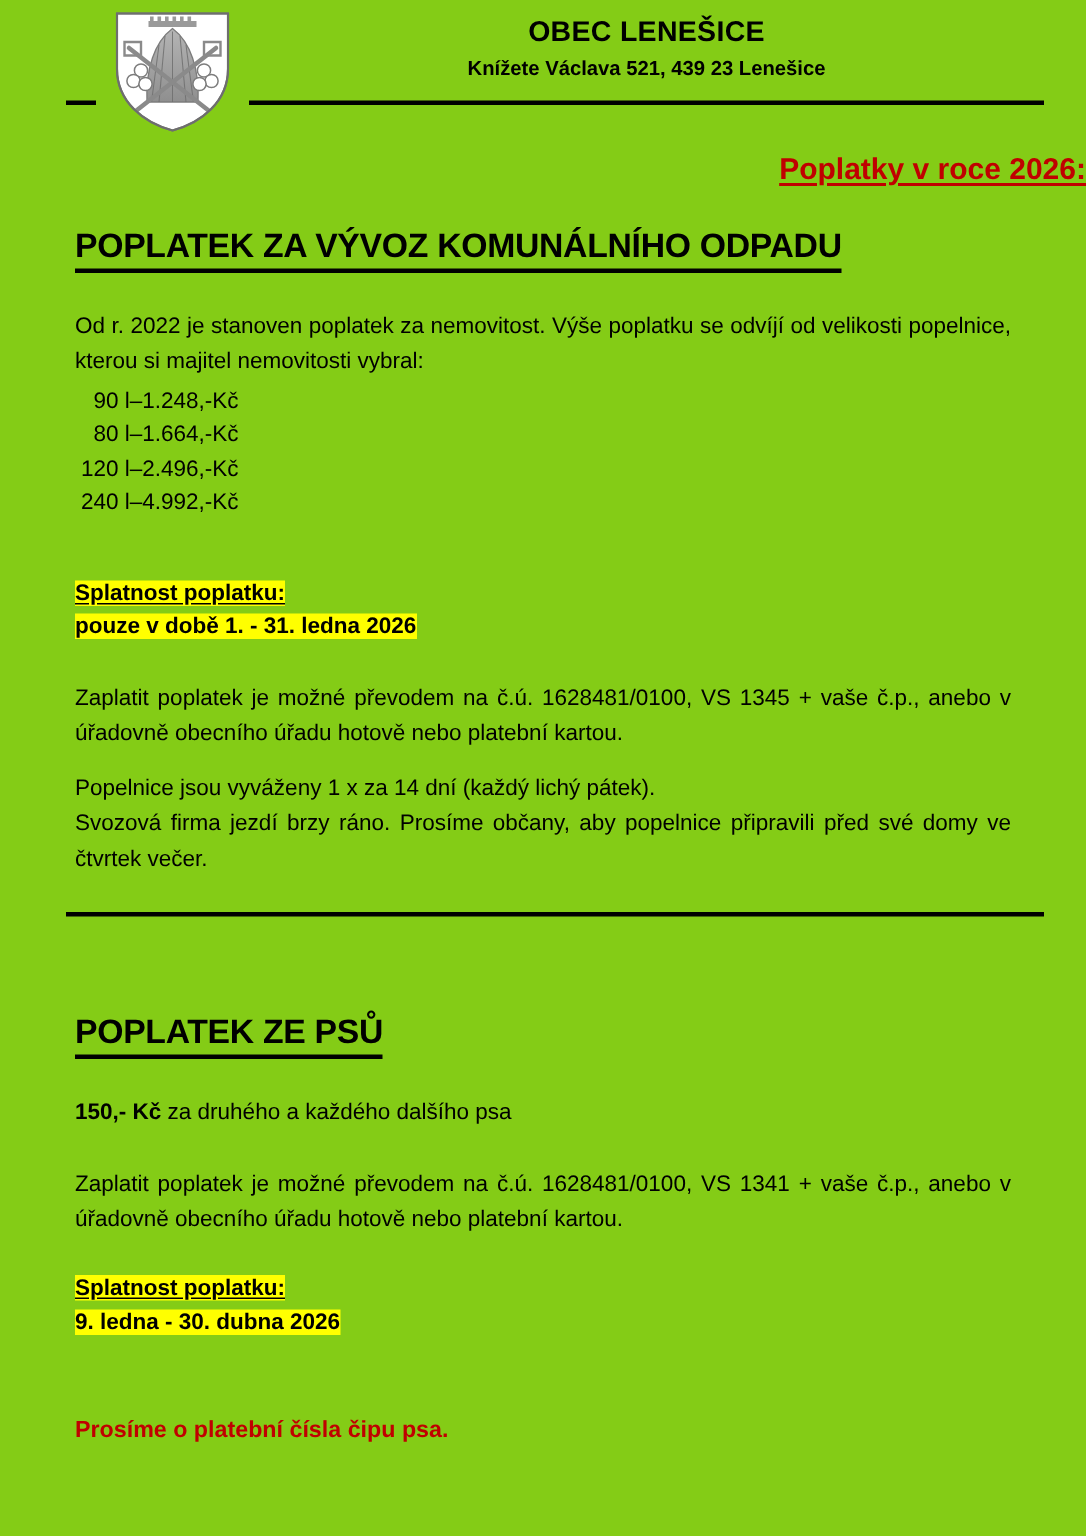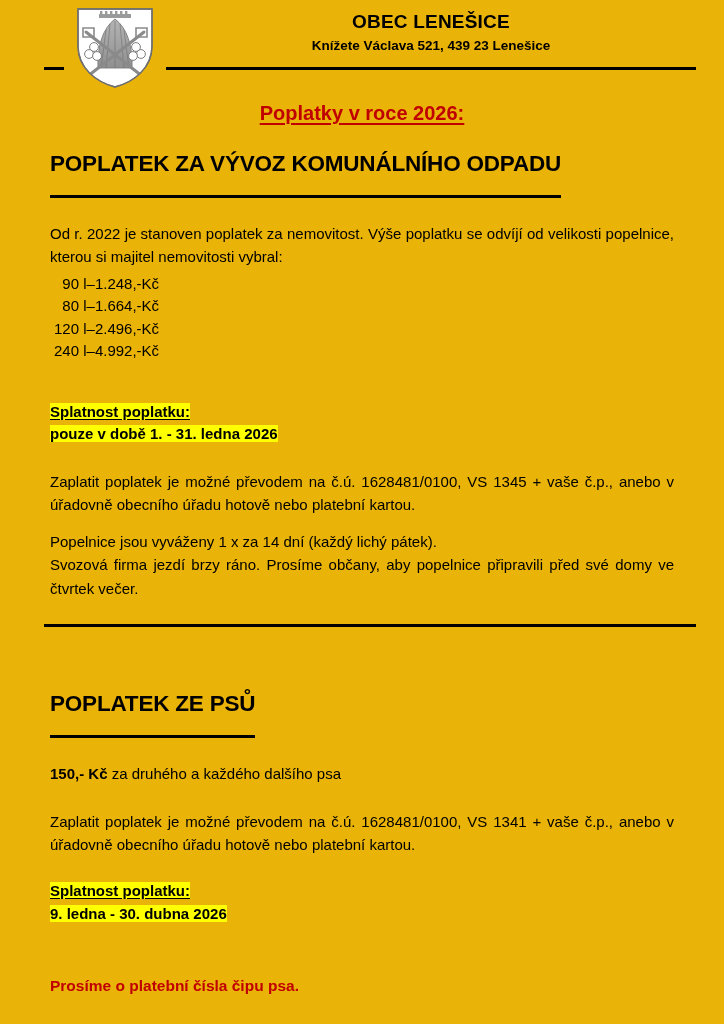--- a/index.html
+++ b/index.html
@@ -10,21 +10,21 @@
   }
   body {
     font-family: "Liberation Sans", sans-serif;
     color: #000000;
   }
   .page {
     position: relative;
     width: 724px;
     height: 1024px;
     margin: 0 auto;
-    background: #eab308;
+    background: #84cc16;
     overflow: hidden;
     box-sizing: border-box;
   }
 
   
   .header {
     position: relative;
     height: 88px;
   }
   .crest {
@@ -70,36 +70,36 @@
     left: 166px;
     right: 28px;
     top: 67px;
     height: 3px;
     background: #000000;
   }
 
   
   .doc-title {
     margin: 14px 0 0 0;
-    text-align: center;
+    text-align: right;
     color: #C00000;
     font-size: 20px;
     font-weight: bold;
     text-decoration: underline;
     text-underline-offset: 3px;
   }
 
   .section-title {
     margin: 26px 0 0 50px;
     font-size: 22.5px;
     font-weight: bold;
     letter-spacing: -0.2px;
     display: inline-block;
     border-bottom: 3px solid #000000;
-    padding-bottom: 18px;
+    padding-bottom: 2px;
   }
   .section-title-wrap { padding-left: 0; }
 
   
   .body-block {
     margin: 0 50px 0 50px;
     font-size: 15px;
     line-height: 1.55;
   }
   .para {

